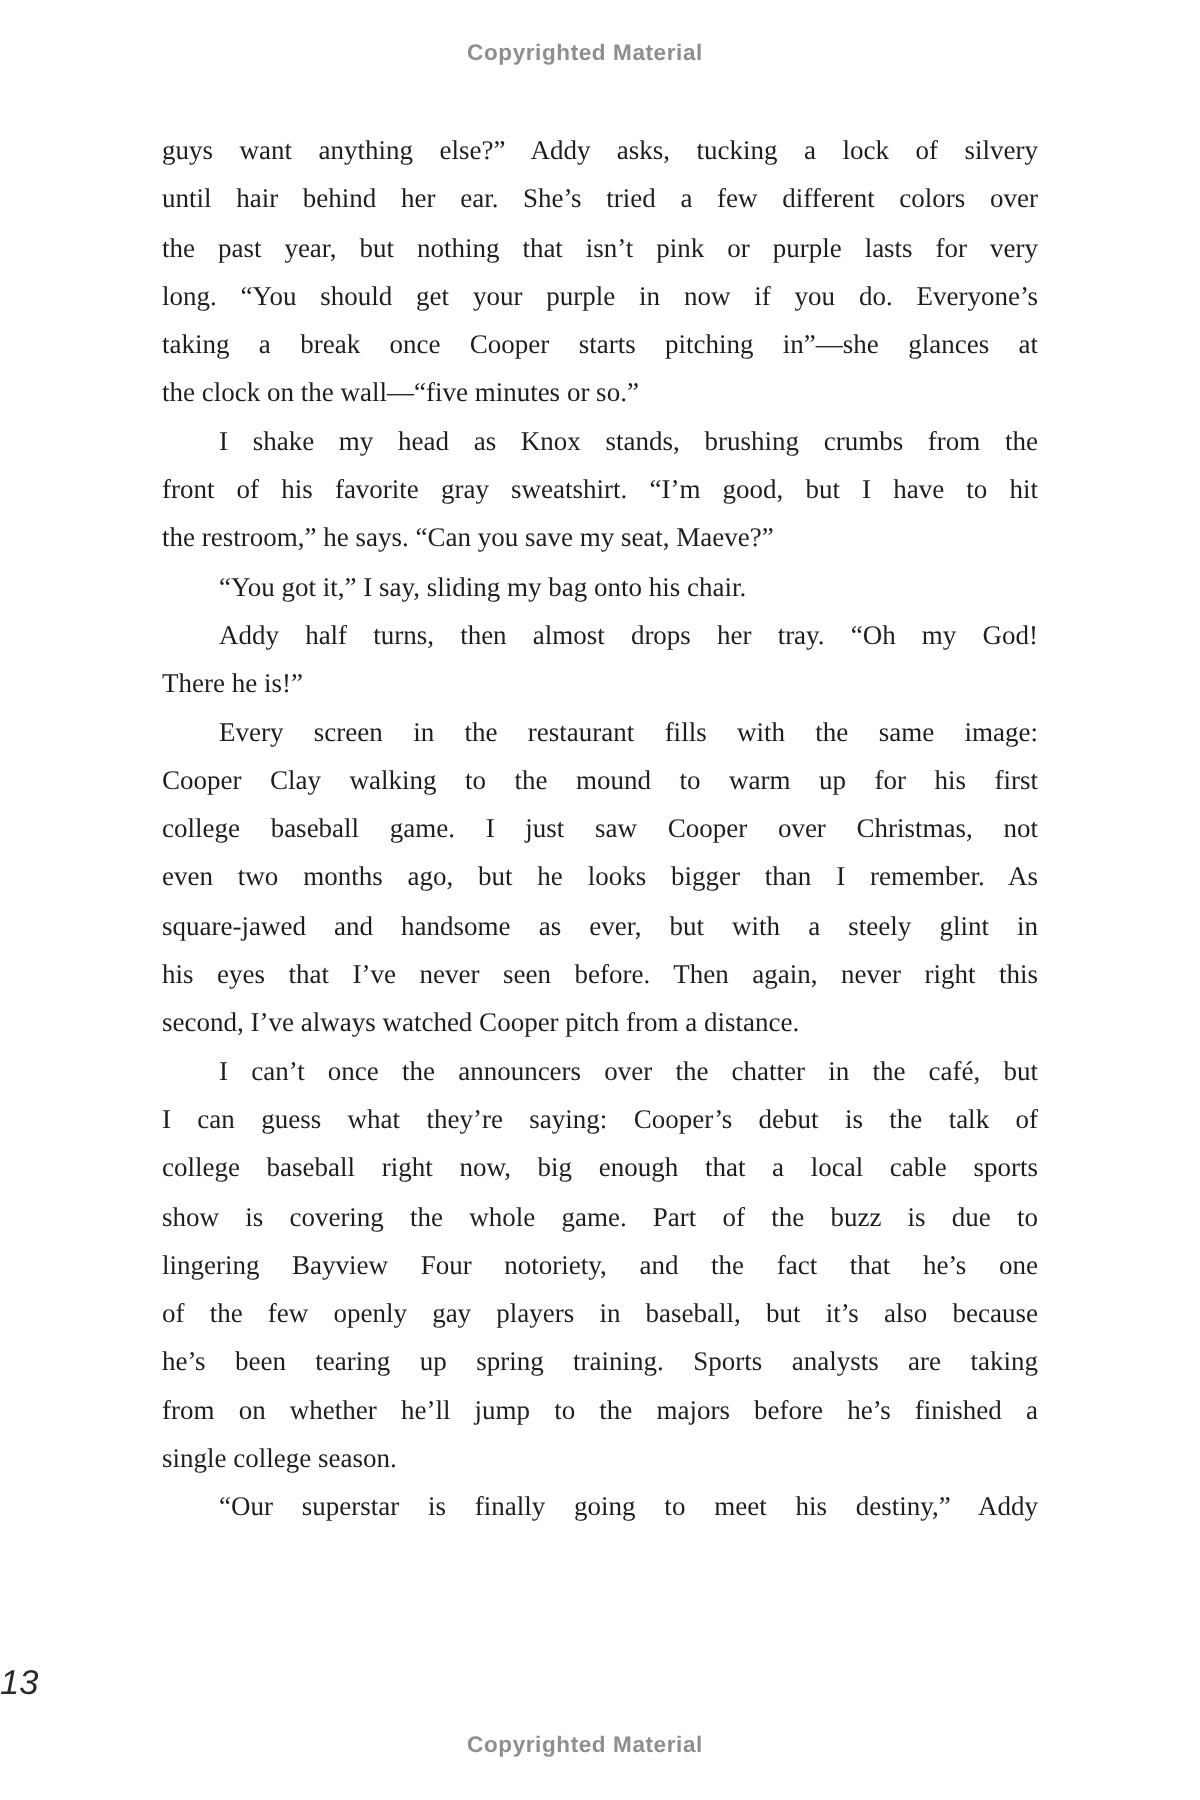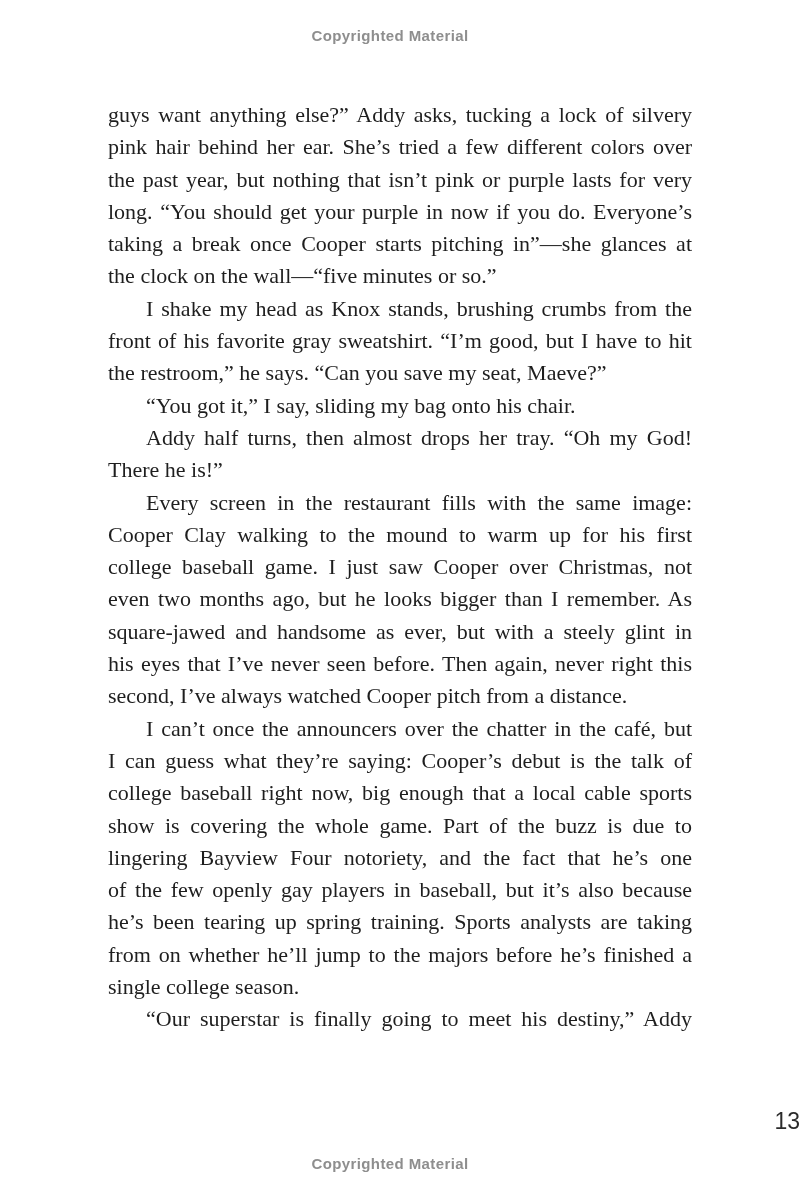--- a/index.html
+++ b/index.html
@@ -26,60 +26,61 @@
     font-family: "Liberation Sans", "DejaVu Sans", sans-serif;
     font-weight: bold;
     font-size: 15px;
     letter-spacing: 0.4px;
     color: var(--notice, #8e8e8e);
   }
   .notice.top { top: 27px; }
   .notice.bottom { top: 1155px; }
   .text-block {
     position: absolute;
-    top: 99px;
+    top: 84px;
     left: 108px;
     width: 584px;
     color: var(--text, #1e1e1e);
-    font-size: 22px;
+    font-size: 18px;
     line-height: 32.3px;
   }
   .para { margin: 0; padding: 0; }
   .line {
     display: block;
     white-space: nowrap;
     text-align: justify;
     text-align-last: justify;
   }
   .line.indent { text-indent: 38px; }
   .line.para-last {
     text-align-last: left;
   }
   .page-number {
     position: absolute;
     top: 1108px;
     left: 0;
     width: 800px;
-    text-align: right;
+    text-align: left;
     font-family: "Liberation Sans", "DejaVu Sans", sans-serif;
     font-weight: 300;
     font-size: 23px;
     color: var(--pagenum, #2b2b2b);
+    font-style: italic;
   }
 </style>
 </head>
 <body>
 
 <div class="book-page">
   <div class="notice top">Copyrighted Material</div>
 
   <main class="text-block" id="text-block">
       <p class="para">
         <span class="line">guys want anything else?” Addy asks, tucking a lock of silvery</span>
-        <span class="line">pink hair behind her ear. She’s tried a few different colors over</span>
+        <span class="line">until hair behind her ear. She’s tried a few different colors over</span>
         <span class="line">the past year, but nothing that isn’t pink or purple lasts for very</span>
         <span class="line">long. “You should get your purple in now if you do. Everyone’s</span>
         <span class="line">taking a break once Cooper starts pitching in”—she glances at</span>
         <span class="line para-last">the clock on the wall—“five minutes or so.”</span>
       </p>
       <p class="para">
         <span class="line indent">I shake my head as Knox stands, brushing crumbs from the</span>
         <span class="line">front of his favorite gray sweatshirt. “I’m good, but I have to hit</span>
         <span class="line para-last">the restroom,” he says. “Can you save my seat, Maeve?”</span>
       </p>

